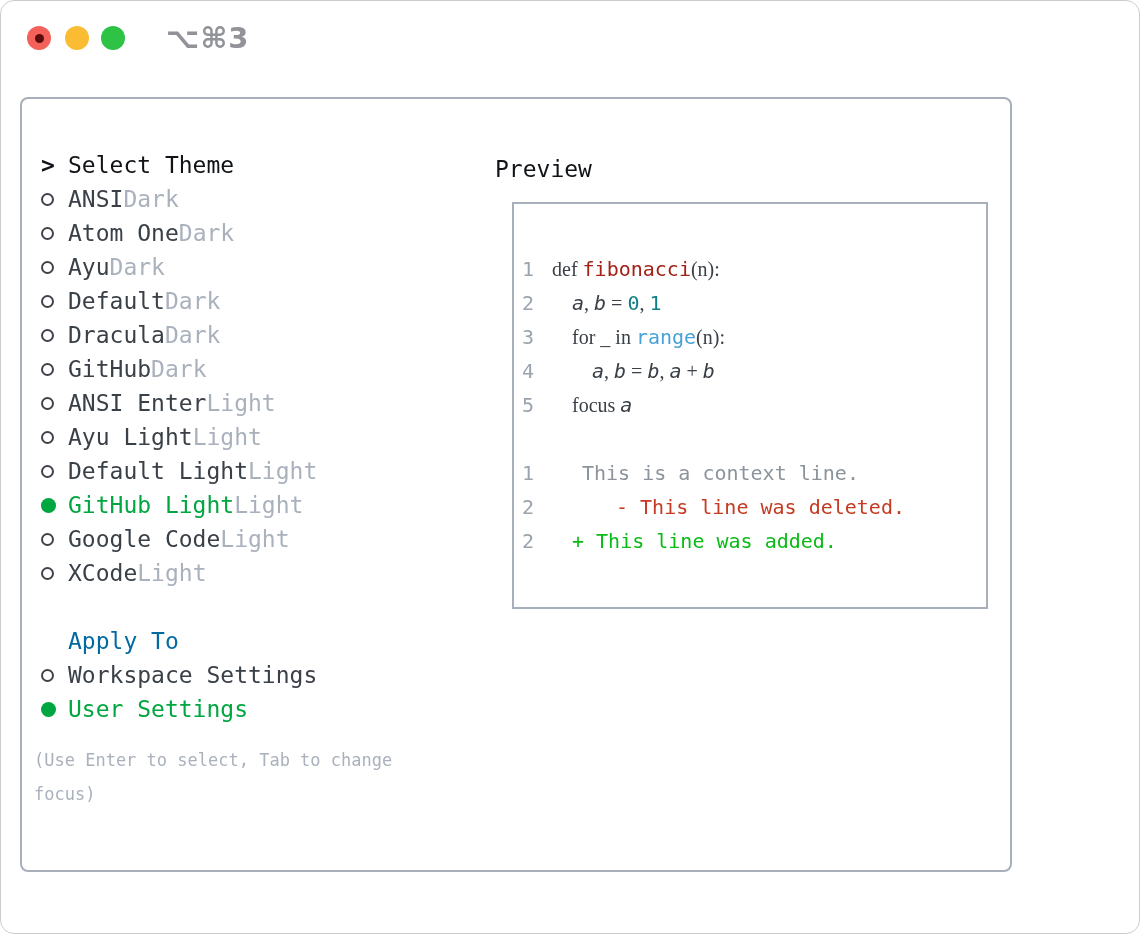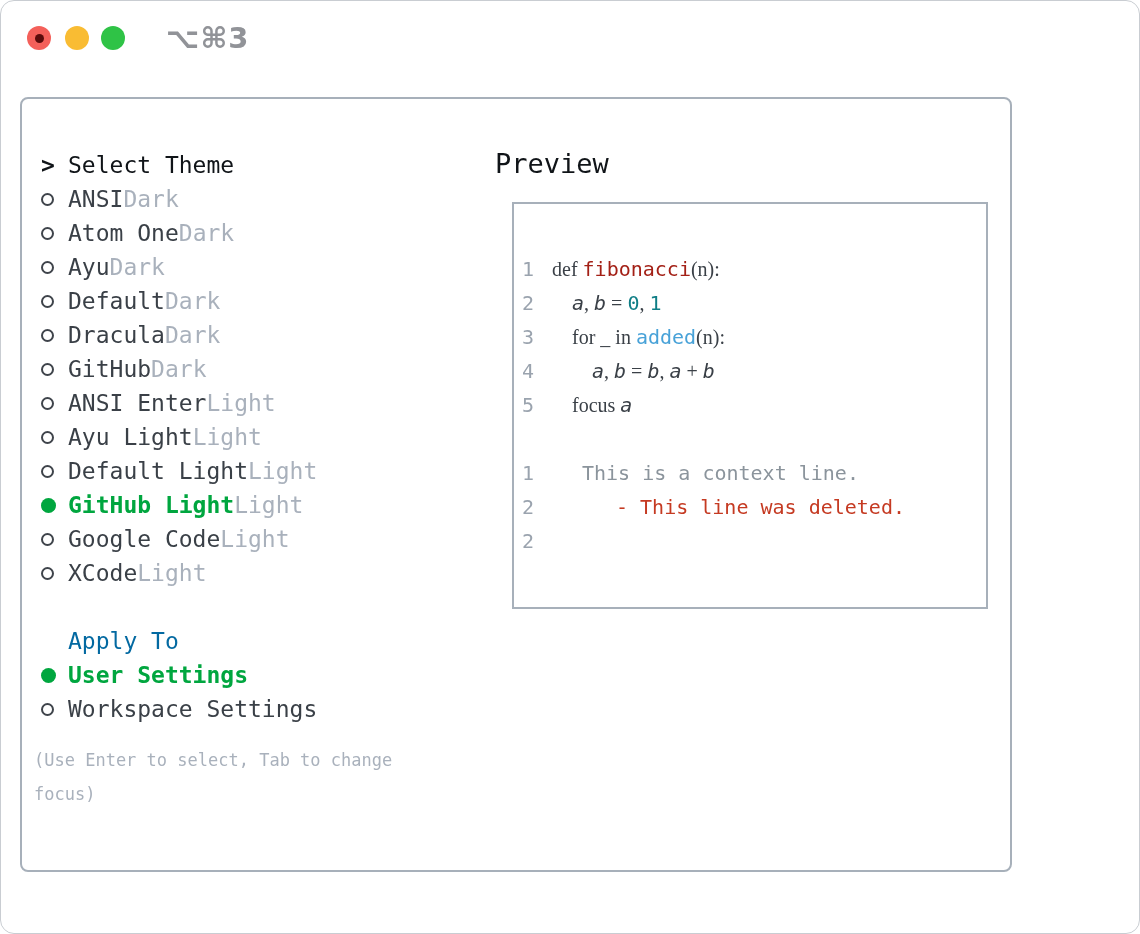--- a/index.html
+++ b/index.html
@@ -31,26 +31,26 @@
   }
   .left-col{position:absolute;left:18px;top:49px;width:440px;}
   .row{height:34px;display:flex;align-items:center;font-size:23px;color:var(--text);}
   .marker{width:28px;flex:0 0 28px;display:flex;align-items:center;padding-left:1px;box-sizing:border-box;}
   .prompt{font-weight:bold;color:var(--heading);font-size:23px;}
   .title{font-weight:normal;color:var(--heading);}
   .apply-title{color:#0369a1;}
   .circle{width:13px;height:13px;border:2px solid #3f444b;border-radius:50%;box-sizing:border-box;}
   .circle.sel{width:15px;height:15px;border:none;background:var(--accent-green);}
   .t-variant{color:var(--muted);}
-  .row.selected .t-name,.row.selected .opt-label{color:var(--accent-green);font-weight:bold;}
+  .row.selected .t-name,.row.selected .opt-label{color:var(--accent-green);}
   .spacer{height:34px;}
   .hint{margin-left:-6px;width:424px;font-size:17px;line-height:34px;color:var(--muted);margin-top:17px;}
 
   
-  .preview-header{position:absolute;left:473px;top:49px;height:34px;display:flex;align-items:flex-start;font-size:27px;}
+  .preview-header{position:absolute;left:473px;top:49px;height:34px;display:flex;align-items:flex-end;font-size:23px;}
   .preview-box{
     position:absolute;left:490px;top:103px;width:476px;height:407px;
     border:2px solid var(--border);background:#fff;box-sizing:border-box;
     padding:48px 0 0 8px;overflow:hidden;
   }
   .pline{height:34px;display:flex;align-items:center;font-size:20px;}
   .ln{display:inline-block;width:30px;flex:0 0 30px;color:var(--line-number);}
   .lcontent{white-space:pre;color:var(--text);}
   .seg-plain{color:var(--text);font-family:Liberation Serif, serif;}
   .seg-fn{color:var(--function-red);}
@@ -164,52 +164,52 @@
           <span class="t-name">XCode</span> 
           <span class="t-variant">Light</span>
         </div>
       </div>
     <div class="spacer"></div>
     <div class="row">
       <span class="marker"></span>
       <span class="apply-title">Apply To</span>
     </div>
     <div id="apply-list">
+        <div class="row">
+          <span class="marker">
+            <span class="circle"></span>
+          </span>
+          <span class="opt-label">Workspace Settings</span>
+        </div>
         <div class="row selected">
           <span class="marker">
             <span class="circle sel"></span>
           </span>
           <span class="opt-label">User Settings</span>
-        </div>
-        <div class="row">
-          <span class="marker">
-            <span class="circle"></span>
-          </span>
-          <span class="opt-label">Workspace Settings</span>
         </div>
       </div>
     <div class="hint">(Use Enter to select, Tab to change focus)</div>
   </div>
 
   <div class="preview-header">
     <span class="title">Preview</span>
   </div>
   <div class="preview-box">
     <div id="preview-lines">
         <div class="pline">
           <span class="ln">1</span>
           <span class="lcontent"><span class="seg-plain">def </span><span class="seg-fn">fibonacci</span><span class="seg-plain">(n):</span></span>
         </div>
         <div class="pline">
           <span class="ln">2</span>
           <span class="lcontent"><span class="seg-plain">    </span><span class="seg-var">a</span><span class="seg-plain">, </span><span class="seg-var">b</span><span class="seg-plain"> = </span><span class="seg-num">0</span><span class="seg-plain">, </span><span class="seg-num">1</span></span>
         </div>
         <div class="pline">
           <span class="ln">3</span>
-          <span class="lcontent"><span class="seg-plain">    for _ in </span><span class="seg-builtin">added</span><span class="seg-plain">(n):</span></span>
+          <span class="lcontent"><span class="seg-plain">    for _ in </span><span class="seg-builtin">range</span><span class="seg-plain">(n):</span></span>
         </div>
         <div class="pline">
           <span class="ln">4</span>
           <span class="lcontent"><span class="seg-plain">        </span><span class="seg-var">a</span><span class="seg-plain">, </span><span class="seg-var">b</span><span class="seg-plain"> = </span><span class="seg-var">b</span><span class="seg-plain">, </span><span class="seg-var">a</span><span class="seg-plain"> + </span><span class="seg-var">b</span></span>
         </div>
         <div class="pline">
           <span class="ln">5</span>
           <span class="lcontent"><span class="seg-plain">    focus </span><span class="seg-var">a</span></span>
         </div>
         <div class="pline">
@@ -219,18 +219,19 @@
         <div class="pline">
           <span class="ln">1</span>
           <span class="lcontent"><span class="seg-plain">      </span><span class="seg-ctx">This is a context line.</span></span>
         </div>
         <div class="pline">
           <span class="ln">2</span>
           <span class="lcontent"><span class="seg-plain">    </span><span class="seg-del">- This line was deleted.</span></span>
         </div>
         <div class="pline">
           <span class="ln">2</span>
+          <span class="lcontent"><span class="seg-plain">    </span><span class="seg-add">+ This line was added.</span></span>
         </div>
       </div>
   </div>
 </div>
 
 <div class="frame"></div>
 
 </body></html>

